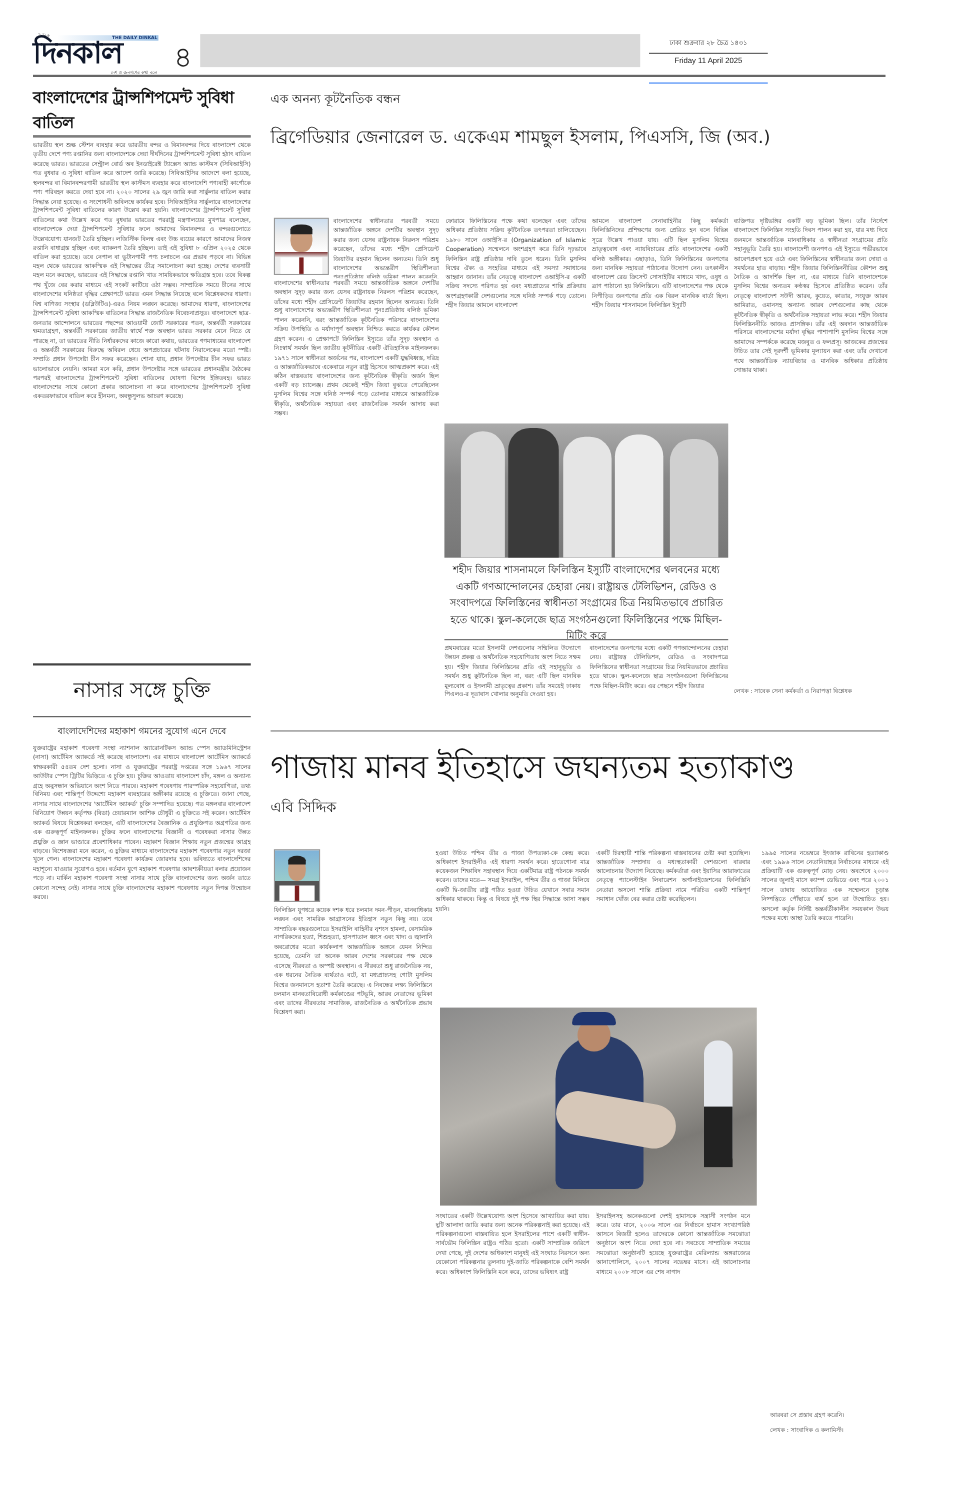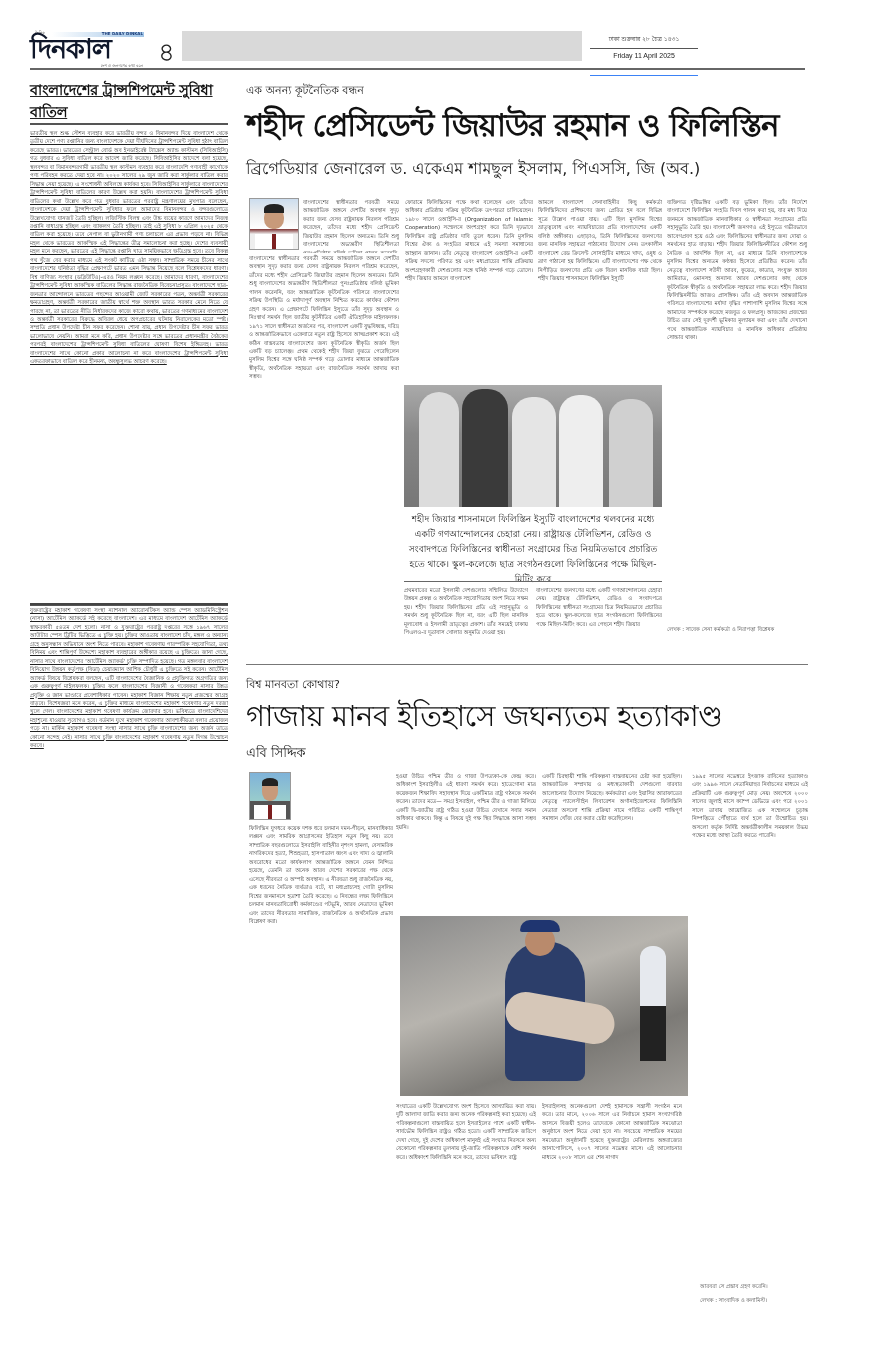--- a/index.html
+++ b/index.html
@@ -14,21 +14,21 @@
   .logo .main { position: absolute; left: 0; top: 6px; font-size: 27px; font-weight: bold; color: #0f172a; letter-spacing: -1px; line-height: 30px; font-family: "DejaVu Serif", serif; }
   .logo .tag { position: absolute; right: 2px; bottom: -2px; font-size: 4px; color: #333; }
   .page-num { position: absolute; left: 128px; top: 4px; font-size: 26px; color: #222; font-family: "DejaVu Sans", sans-serif; }
   .ad-bar { position: absolute; left: 152px; top: 3px; width: 400px; height: 30px; background: #d9d9d9; }
   .date-box { position: absolute; left: 560px; top: 6px; width: 108px; text-align: center; }
   .date-bn { font-size: 6px; color: #333; border-bottom: 1px solid #555; padding-bottom: 3px; }
   .date-en { font-size: 7px; font-family: Liberation Sans, sans-serif; color: #222; padding-top: 3px; border-bottom: 1px solid #3b82f6; padding-bottom: 16px; }
   .section-title { position: absolute; left: 675px; top: -2px; font-size: 30px; color: #111; font-family: "DejaVu Sans", sans-serif; letter-spacing: -1px; }
   .mast-rule { position: absolute; left: 30px; top: 68px; width: 775px; height: 2px; background: #666; }
 
-  .left-col { position: absolute; left: 30px; top: 76px; width: 198px; text-decoration: underline; }
+  .left-col { position: absolute; left: 30px; top: 76px; width: 198px; }
   .rule { height: 1px; background: #555; }
   .rule-thick { height: 2px; background: #444; }
   .lh { font-size: 14.5px; font-weight: bold; color: #111; line-height: 22px; padding-top: 3px; letter-spacing: -0.3px; }
   .lsub { font-size: 8.5px; color: #222; padding: 5px 0 5px; }
   .bodytext { font-size: 5.4px; line-height: 8.45px; text-align: justify; color: #333; }
   .nasa-title { font-size: 19px; color: #111; text-align: center; padding: 8px 0 6px; }
   .nasa-sub { font-size: 8px; color: #222; padding: 6px 0 6px; text-align: center; }
 
   .art1 { position: absolute; left: 246px; top: 82px; width: 562px; }
   .kicker { font-size: 11px; color: #222; }
@@ -82,28 +82,29 @@
 
 <div class="left-col">
   <div>
     <div class="lh">বাংলাদেশের ট্রান্সশিপমেন্ট সুবিধা বাতিল</div>
     <div class="rule"></div>
     <div class="rule"></div>
     <div class="bodytext" style="padding-top:4px; height:472px; overflow:hidden;">ভারতীয় স্থল শুল্ক স্টেশন ব্যবহার করে ভারতীয় বন্দর ও বিমানবন্দর দিয়ে বাংলাদেশ থেকে তৃতীয় দেশে পণ্য রপ্তানির জন্য বাংলাদেশকে দেয়া দীর্ঘদিনের ট্রান্সশিপমেন্ট সুবিধা হঠাৎ বাতিল করেছে ভারত। ভারতের সেন্ট্রাল বোর্ড অব ইনডাইরেক্ট ট্যাক্সেস অ্যান্ড কাস্টমস (সিবিআইসি) গত বুধবার এ সুবিধা বাতিল করে আদেশ জারি করেছে। সিবিআইসির আদেশে বলা হয়েছে, স্থলবন্দর বা বিমানবন্দরগামী ভারতীয় স্থল কাস্টমস ব্যবহার করে বাংলাদেশি পণ্যবাহী কার্গোকে পণ্য পরিবহন করতে দেয়া হবে না। ২০২০ সালের ২৯ জুন জারি করা সার্কুলার বাতিল করার সিদ্ধান্ত নেয়া হয়েছে। এ সংশোধনী অবিলম্বে কার্যকর হবে। সিবিআইসির সার্কুলারে বাংলাদেশের ট্রান্সশিপমেন্ট সুবিধা বাতিলের কারণ উল্লেখ করা হয়নি। বাংলাদেশের ট্রান্সশিপমেন্ট সুবিধা বাতিলের কথা উল্লেখ করে গত বুধবার ভারতের পররাষ্ট্র মন্ত্রণালয়ের মুখপাত্র বলেছেন, বাংলাদেশকে দেয়া ট্রান্সশিপমেন্ট সুবিধার ফলে আমাদের বিমানবন্দর ও বন্দরগুলোতে উল্লেখযোগ্য যানজট তৈরি হচ্ছিল। লজিস্টিক বিলম্ব এবং উচ্চ ব্যয়ের কারণে আমাদের নিজস্ব রপ্তানি বাধাগ্রস্ত হচ্ছিল এবং ব্যাকলগ তৈরি হচ্ছিল। তাই এই সুবিধা ৮ এপ্রিল ২০২৫ থেকে বাতিল করা হয়েছে। তবে নেপাল বা ভুটানগামী পণ্য চলাচলে এর প্রভাব পড়বে না। বিভিন্ন মহল থেকে ভারতের আকস্মিক এই সিদ্ধান্তের তীব্র সমালোচনা করা হচ্ছে। দেশের ব্যবসায়ী মহল মনে করছেন, ভারতের এই সিদ্ধান্তে রপ্তানি খাত সাময়িকভাবে ক্ষতিগ্রস্ত হবে। তবে বিকল্প পথ খুঁজে বের করার মাধ্যমে এই সংকট কাটিয়ে ওঠা সম্ভব। সাম্প্রতিক সময়ে চীনের সাথে বাংলাদেশের ঘনিষ্ঠতা বৃদ্ধির প্রেক্ষাপটে ভারত এমন সিদ্ধান্ত নিয়েছে বলে বিশ্লেষকদের ধারণা। বিশ্ব বাণিজ্য সংস্থার (ডব্লিউটিও)-এরও নিয়ম লঙ্ঘন করেছে। আমাদের ধারণা, বাংলাদেশের ট্রান্সশিপমেন্ট সুবিধা আকস্মিক বাতিলের সিদ্ধান্ত রাজনৈতিক বিবেচনাপ্রসূত। বাংলাদেশে ছাত্র-জনতার আন্দোলনে ভারতের পছন্দের আওয়ামী জোট সরকারের পতন, অন্তর্বর্তী সরকারের ক্ষমতাগ্রহণ, অন্তর্বর্তী সরকারের জাতীয় স্বার্থে শক্ত অবস্থান ভারত সরকার মেনে নিতে যে পারছে না, তা ভারতের নীতি নির্ধারকদের কাজে কারো কথায়, ভারতের গণমাধ্যমের বাংলাদেশ ও অন্তর্বর্তী সরকারের বিরুদ্ধে অবিরল ধেয়ে অপপ্রচারের ঘটনায় নিরালেকের মতো স্পষ্ট। সম্প্রতি প্রধান উপদেষ্টা চীন সফর করেছেন। শোনা যায়, প্রধান উপদেষ্টার চীন সফর ভারত ভালোভাবে নেয়নি। আমরা মনে করি, প্রধান উপদেষ্টার সঙ্গে ভারতের প্রধানমন্ত্রীর বৈঠকের পরপরই বাংলাদেশের ট্রান্সশিপমেন্ট সুবিধা বাতিলের ঘোষণা বিশেষ ইঙ্গিতবহ। ভারত বাংলাদেশের সাথে কোনো প্রকার আলোচনা না করে বাংলাদেশের ট্রান্সশিপমেন্ট সুবিধা একতরফাভাবে বাতিল করে হীনমন্য, অবন্ধুসুলভ আচরণ করেছে।</div>
   </div>
   <div class="rule-thick" style="margin-top:6px;"></div>
   <div>
+    <div class="nasa-title">নাসার সঙ্গে চুক্তি</div>
     <div class="rule"></div>
+    <div class="nasa-sub">বাংলাদেশিদের মহাকাশ গমনের সুযোগ এনে দেবে</div>
     <div class="bodytext" style="height:550px; overflow:hidden;">যুক্তরাষ্ট্রের মহাকাশ গবেষণা সংস্থা ন্যাশনাল অ্যারোনটিকস অ্যান্ড স্পেস অ্যাডমিনিস্ট্রেশন (নাসা) আর্টেমিস অ্যাকর্ডে সই করেছে বাংলাদেশ। এর মাধ্যমে বাংলাদেশ আর্টেমিস অ্যাকর্ডে স্বাক্ষরকারী ৫৪তম দেশ হলো। নাসা ও যুক্তরাষ্ট্রের পররাষ্ট্র দপ্তরের সঙ্গে ১৯৬৭ সালের আউটার স্পেস ট্রিটির ভিত্তিতে এ চুক্তি হয়। চুক্তির আওতায় বাংলাদেশ চাঁদ, মঙ্গল ও অন্যান্য গ্রহে অনুসন্ধান অভিযানে অংশ নিতে পারবে। মহাকাশ গবেষণায় পারস্পরিক সহযোগিতা, তথ্য বিনিময় এবং শান্তিপূর্ণ উদ্দেশ্যে মহাকাশ ব্যবহারের অঙ্গীকার রয়েছে এ চুক্তিতে। জানা গেছে, নাসার সাথে বাংলাদেশের 'আর্টেমিস অ্যাকর্ড' চুক্তি সম্পাদিত হয়েছে। গত মঙ্গলবার বাংলাদেশ বিনিয়োগ উন্নয়ন কর্তৃপক্ষ (বিডা) চেয়ারম্যান আশিক চৌধুরী এ চুক্তিতে সই করেন। আর্টেমিস অ্যাকর্ড বিষয়ে বিশ্লেষকরা বলছেন, এটি বাংলাদেশের বৈজ্ঞানিক ও প্রযুক্তিগত অগ্রগতির জন্য এক গুরুত্বপূর্ণ মাইলফলক। চুক্তির ফলে বাংলাদেশের বিজ্ঞানী ও গবেষকরা নাসার উন্নত প্রযুক্তি ও জ্ঞান ভাণ্ডারে প্রবেশাধিকার পাবেন। মহাকাশ বিজ্ঞান শিক্ষায় নতুন প্রজন্মের আগ্রহ বাড়বে। বিশেষজ্ঞরা মনে করেন, এ চুক্তির মাধ্যমে বাংলাদেশের মহাকাশ গবেষণার নতুন দরজা খুলে গেল। বাংলাদেশের মহাকাশ গবেষণা কার্যক্রম জোরদার হবে। ভবিষ্যতে বাংলাদেশিদের মহাশূন্যে যাওয়ার সুযোগও হবে। বর্তমান যুগে মহাকাশ গবেষণার আবশ্যকীয়তা বলার প্রয়োজন পড়ে না। মার্কিন মহাকাশ গবেষণা সংস্থা নাসার সাথে চুক্তি বাংলাদেশের জন্য অর্জন তাতে কোনো সন্দেহ নেই। নাসার সাথে চুক্তি বাংলাদেশের মহাকাশ গবেষণায় নতুন দিগন্ত উন্মোচন করবে।</div>
   </div>
 </div>
 
 <div class="art1">
   <div class="kicker">এক অনন্য কূটনৈতিক বন্ধন</div>
-  <div class="headline">শহীদ প্রেসিডেন্ট জিয়াউর রহমান ও ফিলিস্তিন</div>
   <div class="byline">ব্রিগেডিয়ার জেনারেল ড. একেএম শামছুল ইসলাম, পিএসসি, জি (অব.)</div>
 </div>
 
 <div class="author-photo" style="left:249px; top:198px; width:50px; height:52px;">
   <div class="shirt"></div>
     <div class="tie"></div>
     <div class="face"></div>
     <div class="hair"></div>
 </div>
 
@@ -126,21 +127,20 @@
   <div class="p" style="left:205px; width:44px; height:108px; background:#d0d0d0;"></div>
 </div>
 <div class="caption1">শহীদ জিয়ার শাসনামলে ফিলিস্তিন ইস্যুটি বাংলাদেশের থলবনের মধ্যে একটি গণআন্দোলনের চেহারা নেয়। রাষ্ট্রায়ত্ত টেলিভিশন, রেডিও ও সংবাদপত্রে ফিলিস্তিনের স্বাধীনতা সংগ্রামের চিত্র নিয়মিতভাবে প্রচারিত হতে থাকে। স্কুল-কলেজে ছাত্র সংগঠনগুলো ফিলিস্তিনের পক্ষে মিছিল-মিটিং করে</div>
 <div style="position:absolute; left:404px; top:581px; width:258px; height:1px; background:#666;"></div>
 <div class="bodytext" style="position:absolute; left:404px; top:586px; width:124px; height:72px; overflow:hidden;">প্রথমবারের মতো ইসলামী দেশগুলোর সম্মিলিত উদ্যোগে উন্নয়ন প্রকল্প ও অর্থনৈতিক সহযোগিতায় অংশ নিতে সক্ষম হয়। শহীদ জিয়ার ফিলিস্তিনের প্রতি এই সহানুভূতি ও সমর্থন শুধু কূটনৈতিক ছিল না, বরং এটি ছিল মানবিক মূল্যবোধ ও ইসলামী ভ্রাতৃত্বের প্রকাশ। তাঁর সময়েই ঢাকায় পিএলও-র দূতাবাস খোলার অনুমতি দেওয়া হয়।</div>
 <div class="bodytext" style="position:absolute; left:536px; top:586px; width:126px; height:72px; overflow:hidden;">বাংলাদেশের জনগণের মধ্যে একটি গণআন্দোলনের চেহারা নেয়। রাষ্ট্রায়ত্ত টেলিভিশন, রেডিও ও সংবাদপত্রে ফিলিস্তিনের স্বাধীনতা সংগ্রামের চিত্র নিয়মিতভাবে প্রচারিত হতে থাকে। স্কুল-কলেজে ছাত্র সংগঠনগুলো ফিলিস্তিনের পক্ষে মিছিল-মিটিং করে। এর পেছনে শহীদ জিয়ার</div>
 
 <div class="art-sep"></div>
 
 <div class="art2">
-  <div class="kicker">বিশ্ব মানবতা কোথায়?</div>
   <div class="headline2">গাজায় মানব ইতিহাসে জঘন্যতম হত্যাকাণ্ড</div>
   <div class="byline2">এবি সিদ্দিক</div>
 </div>
 
 <div class="author-photo" style="left:249px; top:772px; width:42px; height:48px; background:linear-gradient(180deg,#7fb3d9 0%,#9cc 60%,#555 61%);">
   <div class="shirt"></div>
     <div class="tie"></div>
     <div class="face"></div>
     <div class="hair"></div>
 </div>

